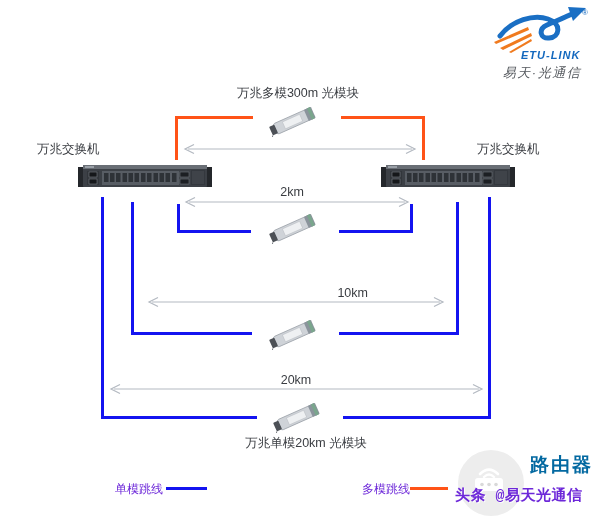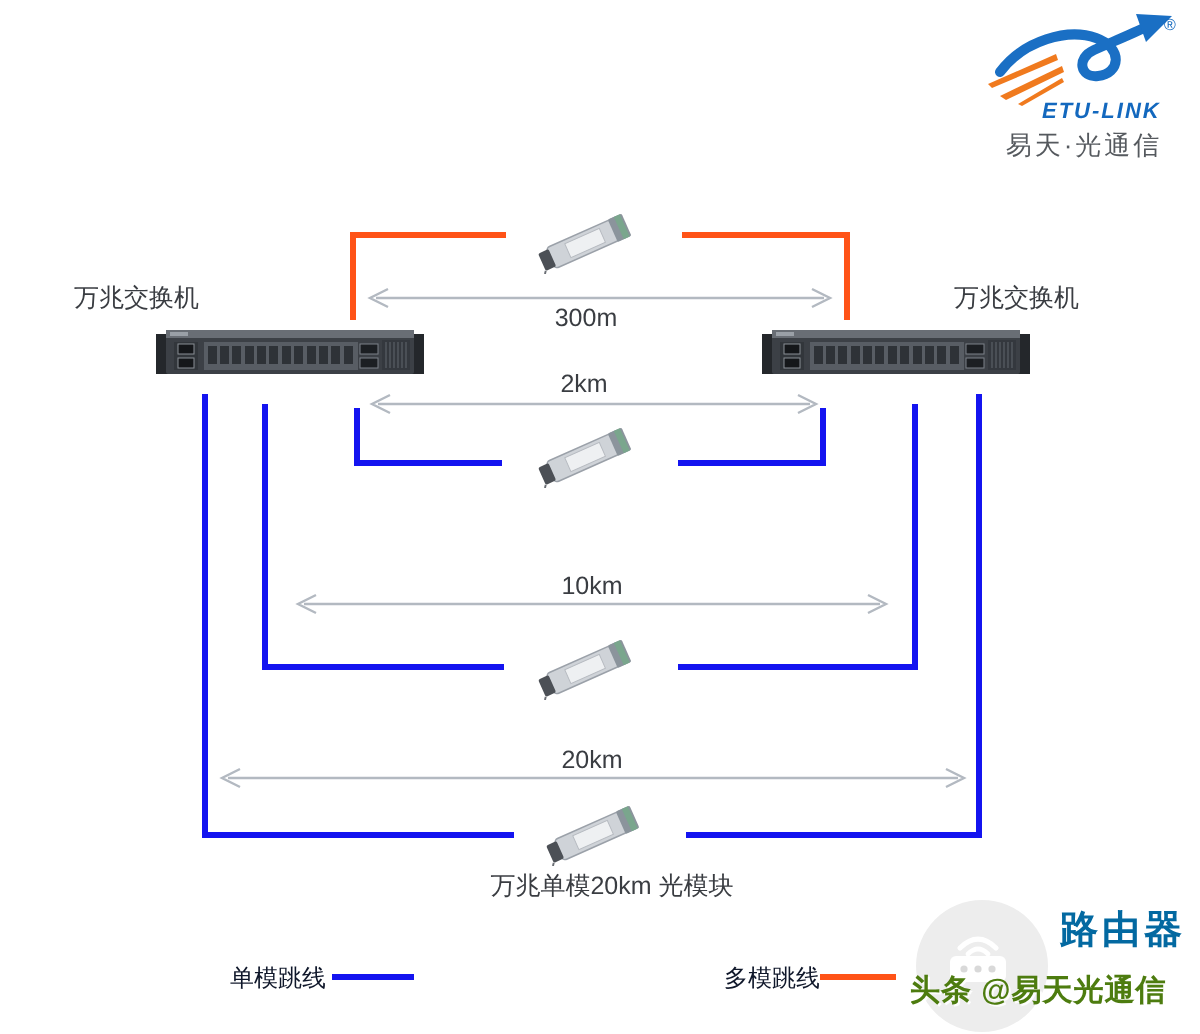--- a/index.html
+++ b/index.html
@@ -10,37 +10,38 @@
   .abs{position:absolute;}
   .title{
     position:absolute;left:25px;top:28px;font-size:18px;font-weight:700;
     color:#2e2e2e;letter-spacing:0.5px;white-space:nowrap;margin:0;
   }
   .lbl{position:absolute;font-size:12.5px;color:#3a3d42;white-space:nowrap;}
   .ctr{text-align:center;}
   .ln{position:absolute;}
   .mm{background:#ff5317;}
   .sm{background:#1414f0;}
-  .legend-lbl{position:absolute;font-size:12px;color:#0f172a;white-space:nowrap;}
+  .legend-lbl{position:absolute;font-size:12px;color:#6d28d9;white-space:nowrap;}
   .logo-sub{
     position:absolute;left:494px;top:62px;width:96px;text-align:center;
-    font-size:13px;color:#55595e;letter-spacing:1.5px;white-space:nowrap;
+    font-size:13px;color:#55595e;letter-spacing:1.5px;white-space:nowrap;font-style:italic;
   }
   .wm-circle{
     position:absolute;left:458px;top:450px;width:66px;height:66px;
     border-radius:50%;background:#ededed;
   }
   .wm-big{
     position:absolute;left:530px;top:452px;font-size:19px;font-weight:700;
     color:#0369a1;letter-spacing:2px;white-space:nowrap;
   }
   .wm-credit{
     position:absolute;left:455px;top:486px;font-size:15px;font-weight:700;
-    color:#4d7c0f;letter-spacing:0.5px;white-space:nowrap;
+    color:#6d28d9;letter-spacing:0.5px;white-space:nowrap;
     text-shadow:1px 1px 0 rgba(255,255,255,0.85);
+    font-family:Liberation Mono, monospace;
   }
   svg{display:block;}
 </style>
 </head>
 <body>
 
 <div class="canvas">
 
 
   <div class="abs" style="left:494px;top:6px;width:96px;height:78px;">
@@ -117,40 +118,40 @@
     <rect x="102" y="19" width="9" height="5" fill="#1c1f23" stroke="#7d828a" stroke-width="0.5"></rect>
     <rect x="113" y="10" width="14" height="15" fill="#34383e"></rect>
     <path d="M115,11 V24 M117,11 V24 M119,11 V24 M121,11 V24 M123,11 V24 M125,11 V24" stroke="#50555c" stroke-width="0.8"></path>
   </svg>
 
   <div class="ln mm" style="left:175px;top:116px;width:78px;height:3px;"></div>
   <div class="ln mm" style="left:341px;top:116px;width:84px;height:3px;"></div>
   <div class="ln mm" style="left:175px;top:116px;width:3px;height:44px;"></div>
   <div class="ln mm" style="left:422px;top:116px;width:3px;height:44px;"></div>
 
+  <div class="lbl ctr" style="left:188px;top:85px;width:220px;">万兆多模300m 光模块</div>
 
   <svg class="abs" style="left:182px;top:143px;" width="236" height="12" viewBox="0 0 236 12">
     <line x1="6" y1="6" x2="230" y2="6" stroke="#b3b9c1" stroke-width="1.2"></line>
     <polyline points="12,1.5 3,6 12,10.5" fill="none" stroke="#b3b9c1" stroke-width="1.2"></polyline>
     <polyline points="224,1.5 233,6 224,10.5" fill="none" stroke="#b3b9c1" stroke-width="1.2"></polyline>
   </svg>
-  <div class="lbl ctr" style="left:233px;top:152px;width:120px;">300m</div>
 
   <div class="lbl ctr" style="left:232px;top:185px;width:120px;">2km</div>
   <svg class="abs" style="left:183px;top:196px;" width="228" height="12" viewBox="0 0 228 12">
     <line x1="6" y1="6" x2="222" y2="6" stroke="#b3b9c1" stroke-width="1.2"></line>
     <polyline points="12,1.5 3,6 12,10.5" fill="none" stroke="#b3b9c1" stroke-width="1.2"></polyline>
     <polyline points="216,1.5 225,6 216,10.5" fill="none" stroke="#b3b9c1" stroke-width="1.2"></polyline>
   </svg>
   <div class="ln sm" style="left:177px;top:204px;width:3px;height:29px;"></div>
   <div class="ln sm" style="left:410px;top:204px;width:3px;height:29px;"></div>
   <div class="ln sm" style="left:177px;top:230px;width:74px;height:3px;"></div>
   <div class="ln sm" style="left:339px;top:230px;width:74px;height:3px;"></div>
 
-  <div class="lbl ctr" style="left:236px;top:286px;width:120px;">10km</div>
+  <div class="lbl ctr" style="left:248px;top:286px;width:120px;text-align:right;">10km</div>
   <svg class="abs" style="left:146px;top:296px;" width="300" height="12" viewBox="0 0 300 12">
     <line x1="6" y1="6" x2="294" y2="6" stroke="#b3b9c1" stroke-width="1.2"></line>
     <polyline points="12,1.5 3,6 12,10.5" fill="none" stroke="#b3b9c1" stroke-width="1.2"></polyline>
     <polyline points="288,1.5 297,6 288,10.5" fill="none" stroke="#b3b9c1" stroke-width="1.2"></polyline>
   </svg>
   <div class="ln sm" style="left:131px;top:202px;width:3px;height:133px;"></div>
   <div class="ln sm" style="left:456px;top:202px;width:3px;height:133px;"></div>
   <div class="ln sm" style="left:131px;top:332px;width:121px;height:3px;"></div>
   <div class="ln sm" style="left:339px;top:332px;width:120px;height:3px;"></div>
 

